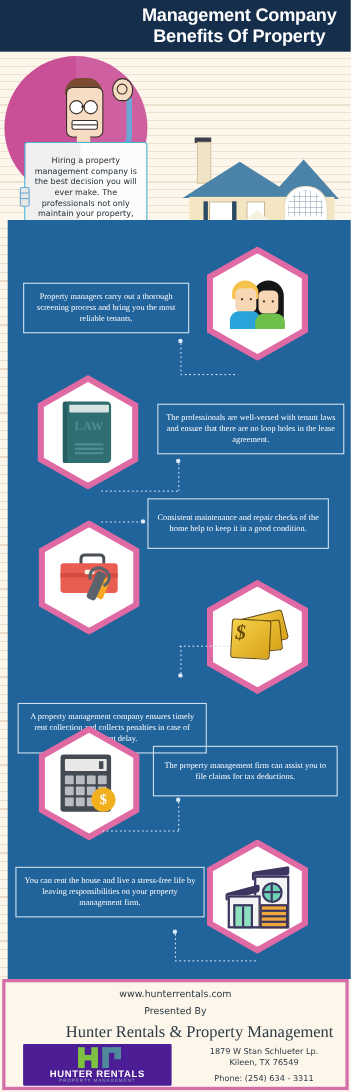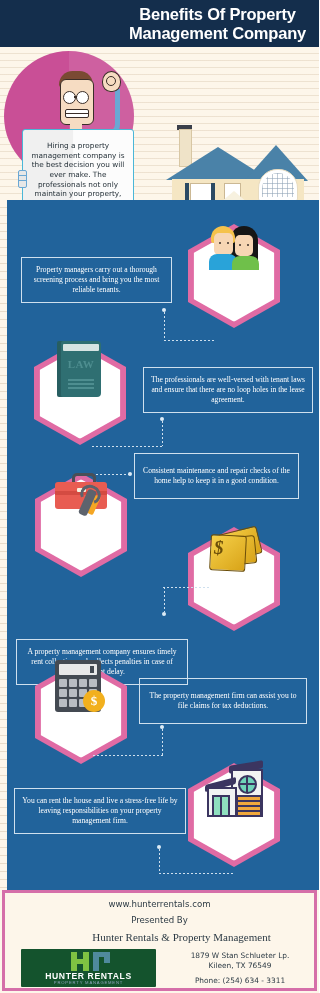--- a/index.html
+++ b/index.html
@@ -95,21 +95,21 @@
   .blue-panel{
     position:absolute;left:7px;top:0;width:312px;height:690px;background:#21639b;
   }
 
   
   .hex{position:absolute;width:92px;height:104px;}
   .hex .outer,.hex .inner{position:absolute;left:0;top:0;width:100%;height:100%;
     clip-path:polygon(50% 0%,100% 25%,100% 75%,50% 100%,0% 75%,0% 25%);}
   .hex .outer{background:#e06ba4;}
   .hex .inner{background:#ffffff;transform:scale(.88);}
-  .hex .art{position:absolute;inset:0;display:flex;align-items:flex-start;justify-content:center;}
+  .hex .art{position:absolute;inset:0;display:flex;align-items:center;justify-content:center;}
 
   
   .tbox{
     position:absolute;border:1.4px solid #cfe0ee;box-sizing:border-box;
     color:#ffffff;text-align:center;
     font-family:"Liberation Serif", serif;
     font-size:7.6px;line-height:10px;
     display:flex;align-items:center;justify-content:center;padding:22px 5px;
   }
 
@@ -177,24 +177,24 @@
 
   
   .footer{
     position:absolute;left:2px;top:890px;width:315px;height:101px;
     box-sizing:border-box;background:#fdf6ea;border:3px solid #d56fa9;
     z-index:8;
   }
   .f-line{text-align:center;color:#2d3b45;}
   .f-presented{margin-top:6px;font-size:8.6px;font-family:"DejaVu Sans",sans-serif;}
   .f-site{margin-top:6px;font-size:8.6px;font-family:"DejaVu Sans",sans-serif;}
-  .f-company{margin-top:6px;font-size:11px;font-family:"Liberation Serif",serif;margin-left:44px;}
+  .f-company{margin-top:6px;font-size:15px;font-family:"Liberation Serif",serif;margin-left:44px;}
   .f-bottom{position:absolute;left:0;top:56px;width:309px;display:flex;align-items:center;}
   .logo{
-    position:relative;margin-left:16px;width:135px;height:38px;background:#14532d;border-radius:1px;
+    position:relative;margin-left:16px;width:135px;height:38px;background:#4c1d95;border-radius:1px;
   }
   .logo-hr{position:absolute;left:48px;top:3px;width:44px;height:19px;}
   .logo-hr .bar{position:absolute;background:#7fc242;}
   .logo-hr .bar2{position:absolute;background:#4f8a9c;}
   .logo-name{position:absolute;left:0;top:22px;width:135px;text-align:center;color:#ffffff;font-weight:bold;font-size:8.6px;letter-spacing:.6px;}
   .logo-sub{position:absolute;left:0;top:31px;width:135px;text-align:center;color:#8fa6bd;font-size:4.2px;letter-spacing:.8px;}
   .addr{margin-left:10px;flex:1;text-align:center;color:#2d3b45;font-family:"DejaVu Sans",sans-serif;}
   .addr .a1{font-size:7.4px;line-height:9.6px;}
   .addr .a2{margin-top:6px;font-size:7.4px;}
 </style>
@@ -244,22 +244,22 @@
     </div>
 
     <div class="board-grip"></div>
     <div class="board">
       <div class="board-text">Hiring a property management company is the best decision you will ever make. The professionals not only maintain your property, but also help to shorten the vacancy cycles.</div>
     </div>
   </div>
 
   <div class="header-band"></div>
   <div class="header-title">
+    <div>Management Company</div>
     <div>Benefits Of Property</div>
-    <div>Management Company</div>
   </div>
 
   <div class="body-wrap">
     <div class="body-lines"></div>
     <div class="blue-panel">
 
       <div class="hex" style="left:181px;top:24px;">
         <div class="outer"></div>
           <div class="inner"></div>
         <div class="art">

